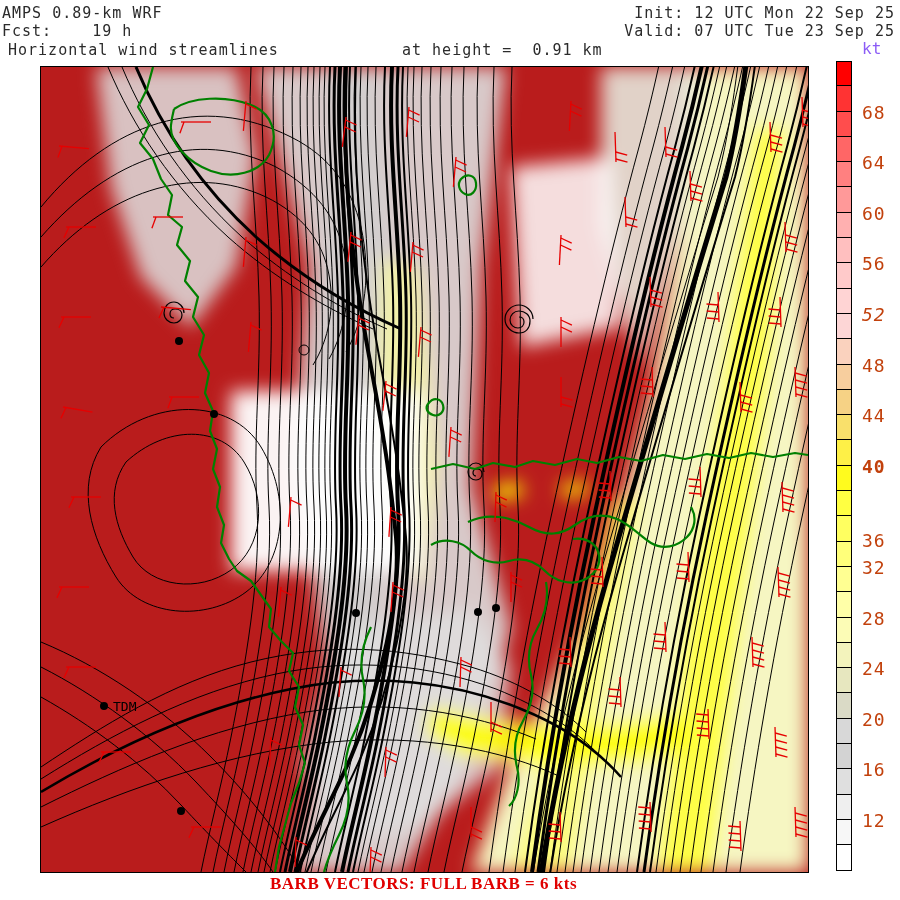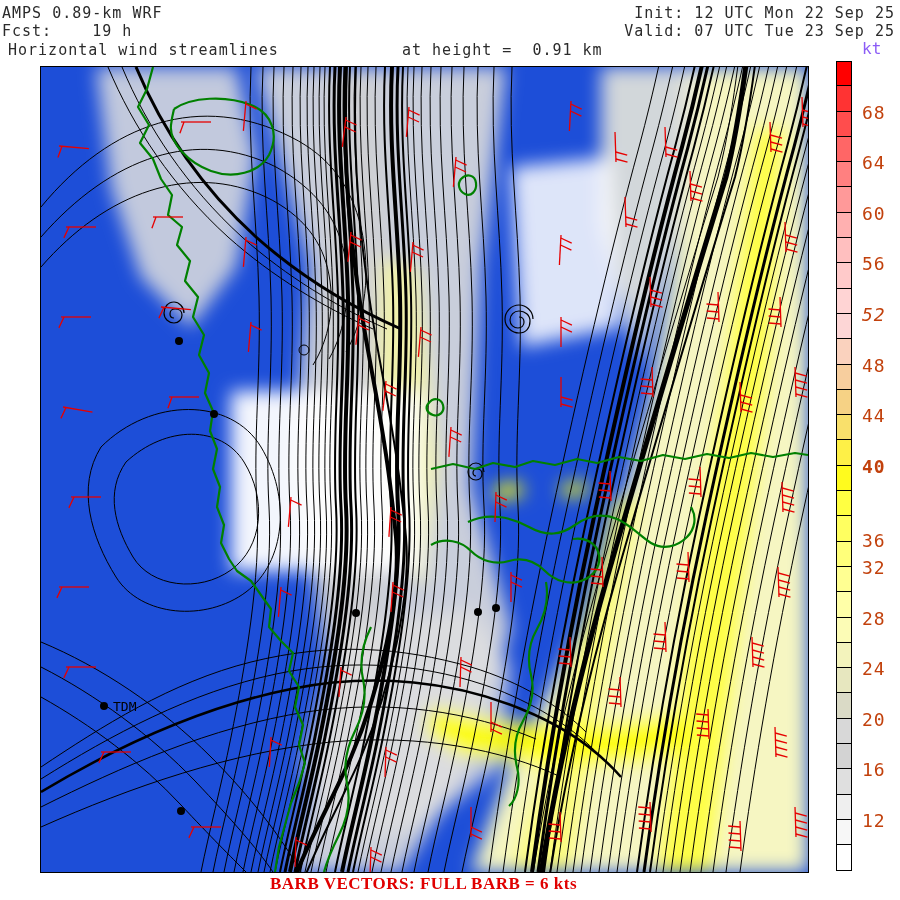--- a/index.html
+++ b/index.html
@@ -1,18 +1,18 @@
 <!DOCTYPE html>
 <html><head>
 <meta charset="utf-8">
 <style>
   html,body{margin:0;padding:0;background:#fff;}
   body{width:900px;height:900px;position:relative;font-family:"DejaVu Sans Mono",monospace;}
   .hdr{position:absolute;font-size:15px;letter-spacing:1px;color:#2b2b2b;white-space:pre;}
-  .map-frame{position:absolute;left:40px;top:66px;width:767px;height:805px;border:1px solid #000;box-sizing:content-box;background:#1d4ed8;overflow:hidden;}
+  .map-frame{position:absolute;left:40px;top:66px;width:767px;height:805px;border:1px solid #000;box-sizing:content-box;background:#b91c1c;overflow:hidden;}
   .cbar{position:absolute;left:836px;top:61px;width:16px;}
   .cbar-cell{width:16px;box-sizing:border-box;border:1px solid #000;border-top:none;}
   .cbar-cell:first-child{border-top:1px solid #000;}
   .cbar-label{position:absolute;left:862px;font-size:18px;color:#c2410c;letter-spacing:1px;}
   .cbar-unit{position:absolute;left:862px;top:39px;font-size:16px;color:#8b5cf6;}
   .caption{position:absolute;left:40px;top:874px;width:767px;text-align:center;
     font-family:"Liberation Serif",serif;font-weight:bold;font-size:17px;color:#e00000;letter-spacing:.5px;}
 </style>
 </head>
 <body>

